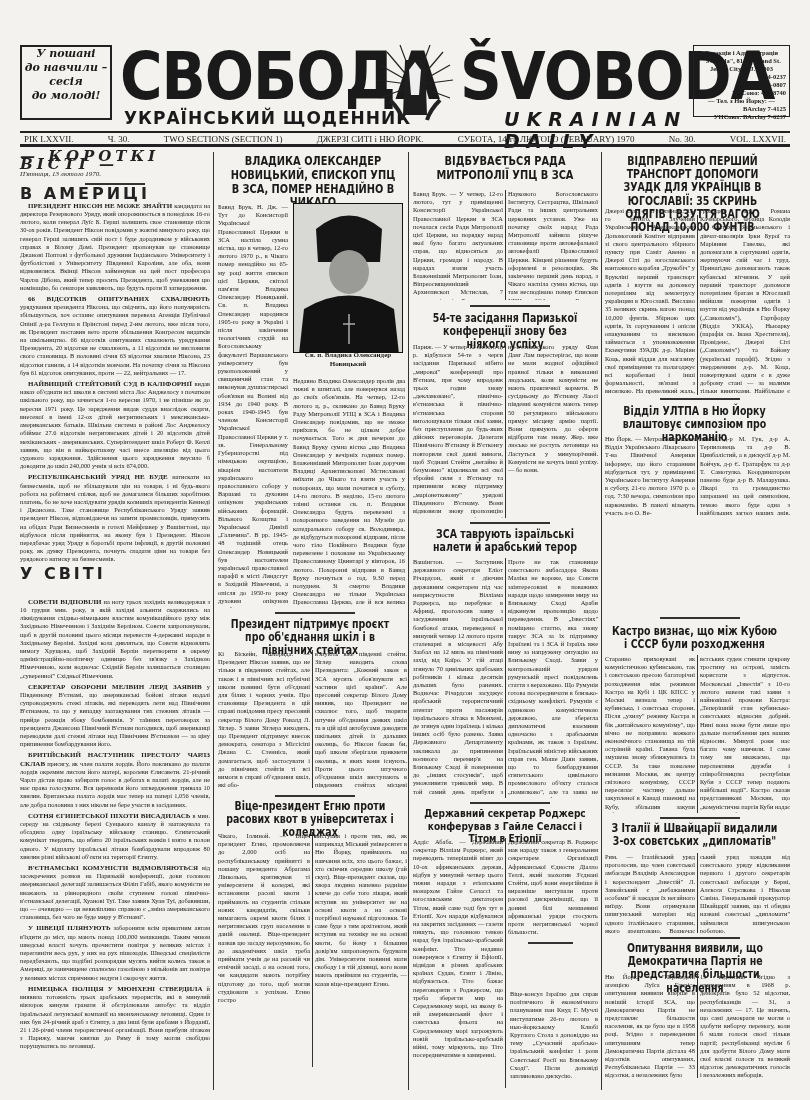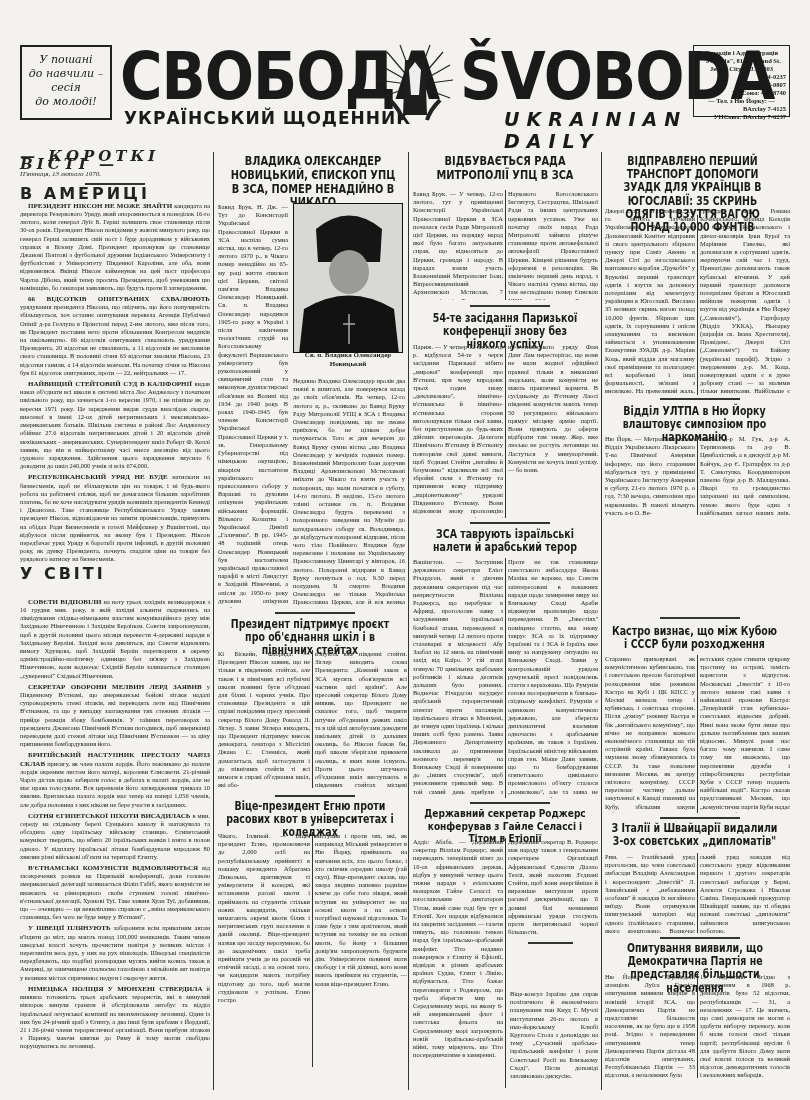--- a/index.html
+++ b/index.html
@@ -1,19 +1,19 @@
 <!DOCTYPE html>
 <html><head>
 <meta charset="utf-8">
 <style>
 *{box-sizing:border-box;margin:0;padding:0}
 body{width:810px;height:1100px;background:#f3f2ee;color:#1a1a1a;font-family:"Liberation Serif",serif;overflow:hidden;position:relative}
 .page{position:absolute;left:0;top:0;width:810px;height:1100px}
 .masthead{position:absolute;left:20px;top:40px;width:770px;height:85px}
-.slogan{position:absolute;left:0;top:5px;width:92px;height:75px;border:2px solid #222;padding:6px 2px;text-align:center;font-family:"DejaVu Serif",serif;font-style:italic;font-weight:normal;font-size:11px;line-height:14px}
+.slogan{position:absolute;left:0;top:5px;width:92px;height:75px;border:2px solid #222;padding:0 2px;text-align:center;font-family:"DejaVu Serif",serif;font-style:italic;font-weight:bold;font-size:11px;line-height:14px}
 .title-uk{position:absolute;left:100px;top:0;font-family:"DejaVu Sans",sans-serif;font-weight:bold;font-size:58px;letter-spacing:-1px;transform:scaleY(1.15);transform-origin:top left;line-height:62px}
 .sub-uk{position:absolute;left:104px;top:68px;font-family:"DejaVu Sans",sans-serif;font-weight:bold;font-size:17px;letter-spacing:1px}
 .emblem{position:absolute;left:355px;top:0;width:80px;height:85px}
 .title-en{position:absolute;left:440px;top:0;font-family:"DejaVu Sans",sans-serif;font-weight:bold;font-size:58px;letter-spacing:-1px;transform:scaleY(1.15);transform-origin:top left;line-height:62px}
 .sub-en{position:absolute;left:484px;top:68px;font-family:"DejaVu Sans",sans-serif;font-weight:bold;font-style:italic;font-size:19px;letter-spacing:7px}
 .addr{position:absolute;left:673px;top:5px;width:97px;height:72px;border:1.5px solid #222;padding:3px;font-size:6.5px;line-height:8px;font-weight:bold;text-align:right}
 .dateline{position:absolute;left:20px;top:131px;width:770px;height:16px;border-top:2px solid #222;border-bottom:3px solid #222;display:flex;justify-content:space-between;align-items:center;font-size:9px;padding:0 4px}
 .col{position:absolute;font-size:6.4px;line-height:8.2px;text-align:justify;color:#222}
 .vrule{position:absolute;width:1px;background:#333}
 .hrule{position:absolute;height:2px;background:#333}
@@ -64,20 +64,29 @@
       <div style="text-align:center">Jersey City, N.J. 07303</div>
       <div>434-0237</div>
       <div>434-0807</div>
       <div>УНСоюз: 435-8740</div>
       <div style="text-align:center">— Тел. з Ню Йорку: —</div>
       <div>BArclay 7-4125</div>
       <div>УНСоюз: BArclay 7-6237</div>
     </div>
   </div>
 
+  <div class="dateline">
+    <span>РІК LXXVII.</span>
+    <span>Ч. 30.</span>
+    <span>TWO SECTIONS (SECTION 1)</span>
+    <span>ДЖЕРЗІ СИТІ і НЮ ЙОРК.</span>
+    <span>СУБОТА, 14-го ЛЮТОГО (FEBRUARY) 1970</span>
+    <span>No. 30.</span>
+    <span>VOL. LXXVII.</span>
+  </div>
 
   <div class="vrule" style="left:213px;top:152px;height:938px"></div>
   <div class="vrule" style="left:408px;top:152px;height:440px"></div>
   <div class="vrule" style="left:601px;top:152px;height:938px"></div>
 
   <div class="col brief" style="left:20px;top:152px;width:190px">
     <div class="korotki">— <span>КОРОТКІ ВІСТІ</span> —</div>
     <div style="text-align:left;font-style:italic;font-size:7px;margin:2px 0 4px">П'ятниця, 13 лютого 1970.</div>
     <div class="hrule" style="position:relative;width:60px;margin:0 auto 5px"></div>
     <div class="section-title" style="margin-bottom:4px">В АМЕРИЦІ</div>

